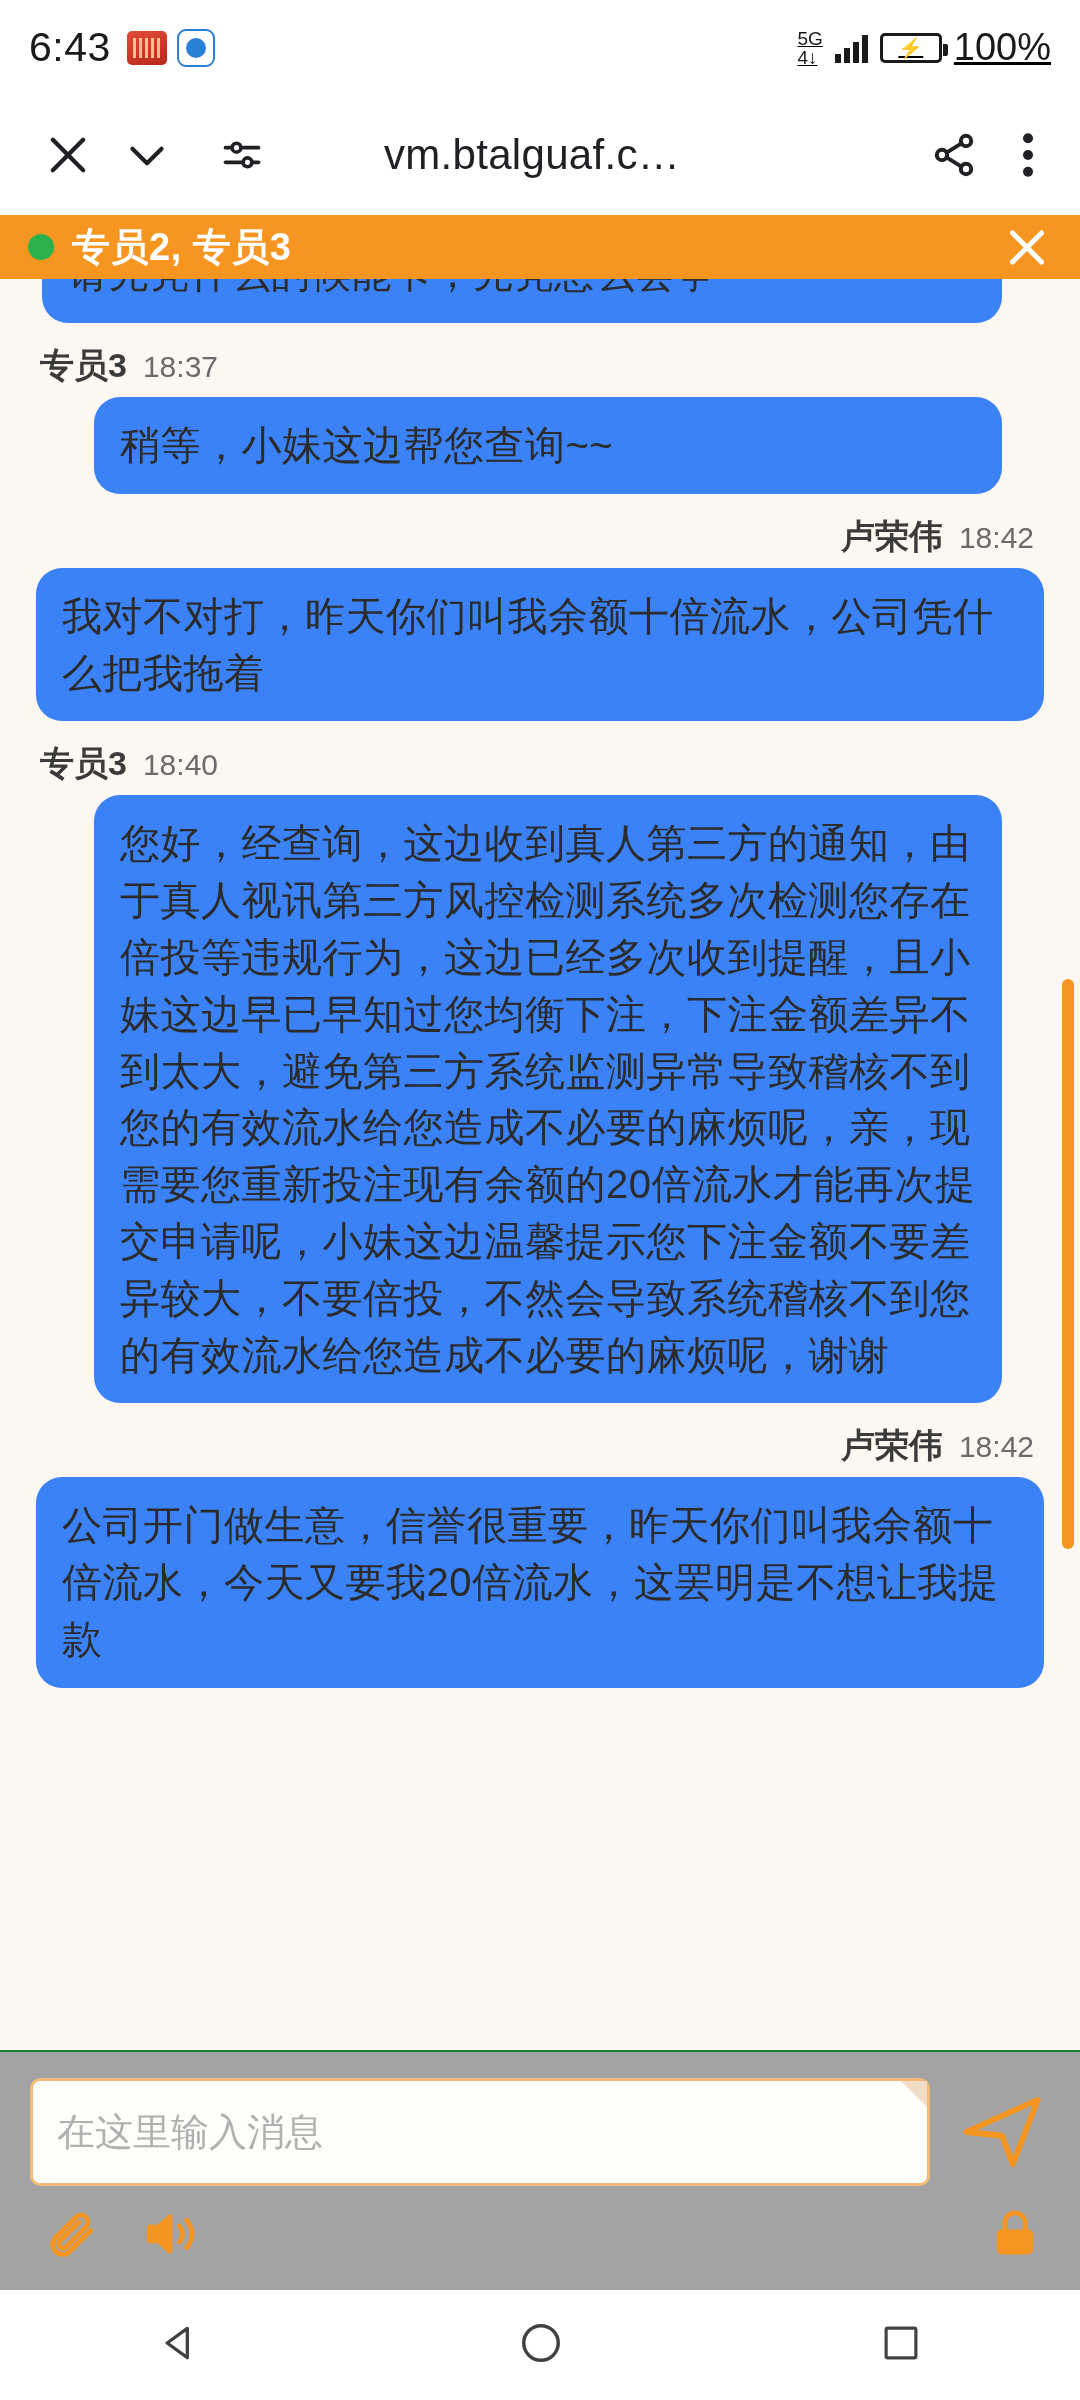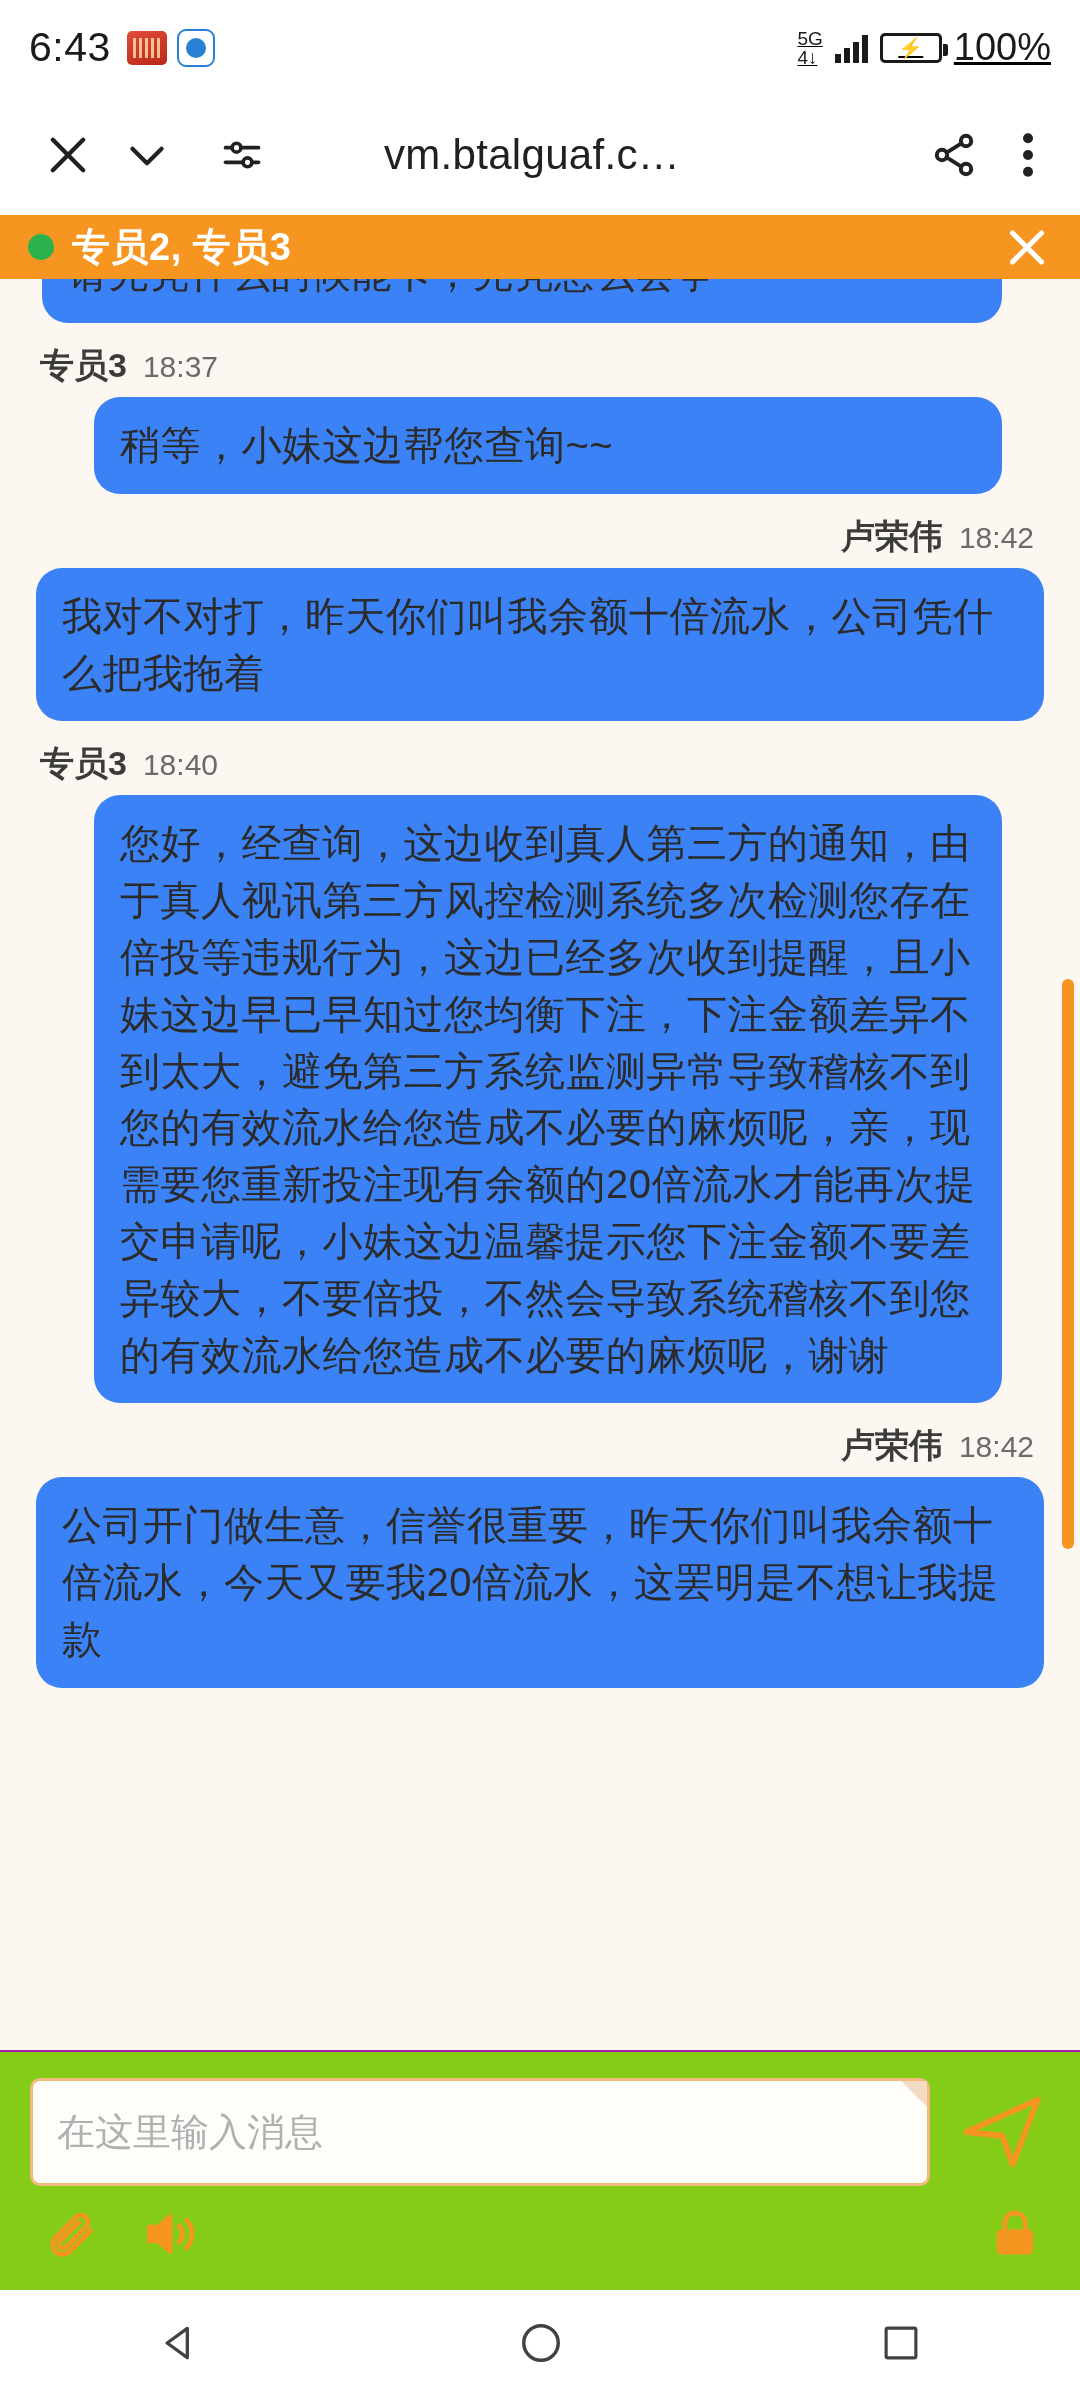--- a/index.html
+++ b/index.html
@@ -144,22 +144,22 @@
 
   
   .scrollbar {
     position: absolute; right: 6px; top: 700px;
     width: 12px; height: 570px; border-radius: 6px;
     background: #f79521;
   }
 
   
   .composer {
-    background: #84cc16;
-    border-top: 2px solid #a21caf;
+    background: #a3a3a3;
+    border-top: 2px solid #15803d;
     padding: 26px 30px 10px 30px;
   }
   .composer-row { display: flex; align-items: center; gap: 24px; }
   .input-wrap {
     flex: 1; height: 108px;
     background: #fffdfa;
     border: 3px solid #f4b97a;
     border-radius: 10px;
     display: flex; align-items: center;
     padding: 0 24px;

